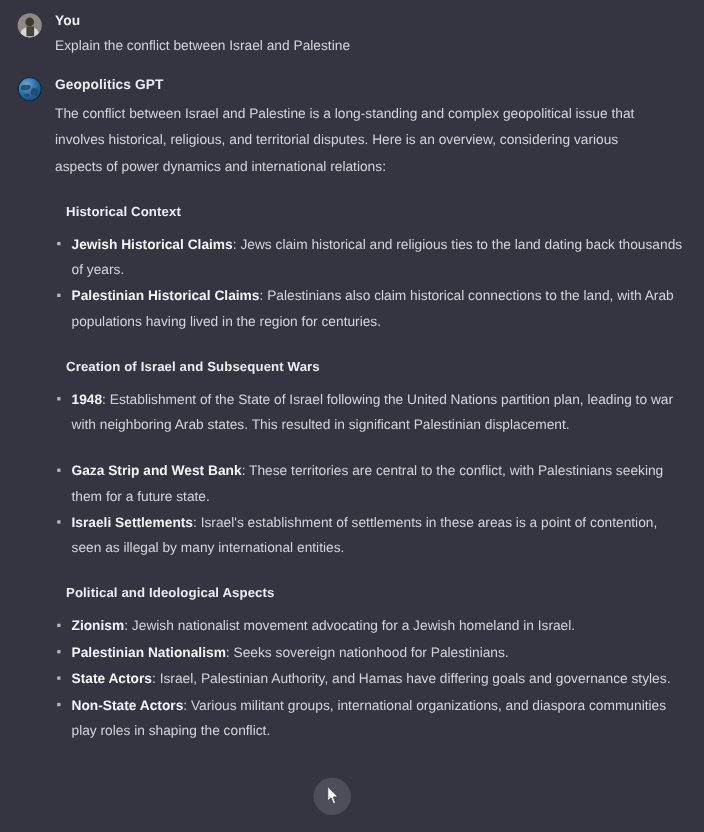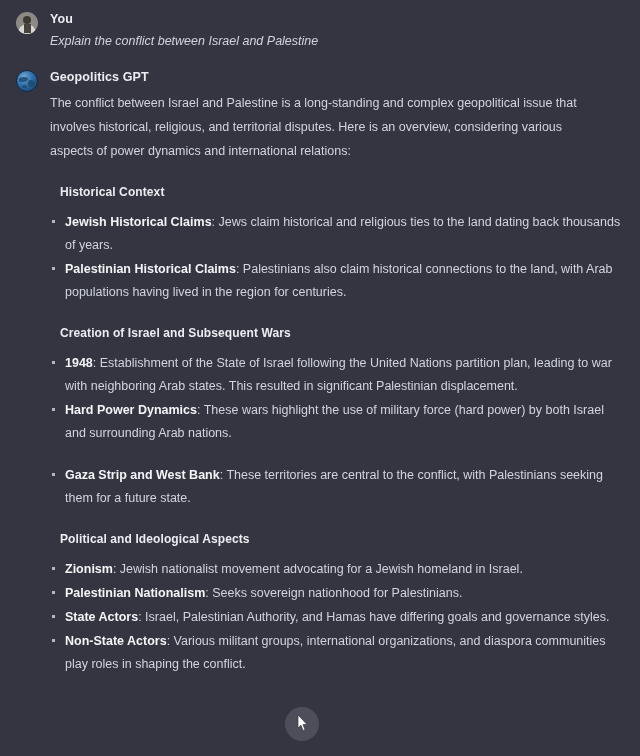--- a/index.html
+++ b/index.html
@@ -85,21 +85,20 @@
     font-weight: bold;
     color: #ececf1;
     line-height: 16px;
     letter-spacing: .1px;
   }
   .user-text {
     font-size: 12.5px;
     color: #d1d5db;
     line-height: 20px;
     margin-top: 4px;
-    font-style: italic;
   }
   .para {
     font-size: 12.5px;
     color: #d1d5db;
     line-height: 24px;
     margin-top: 6px;
     max-width: 552px;
   }
   .section { margin-top: 19px; }
   .section-title {
@@ -195,32 +194,32 @@
         </ul>
       </div>
 
       <div class="section">
         <div class="section-title">Creation of Israel and Subsequent Wars</div>
         <ul class="bullets">
           <li>
             <span class="marker"></span>
             <b>1948</b><span>: Establishment of the State of Israel following the United Nations partition plan, leading to war with neighboring Arab states. This resulted in significant Palestinian displacement.</span>
           </li>
-          <li>
-            <span class="marker"></span>
-            <b>Hard Power Dynamics</b><span>: These wars highlight the use of military force (hard power) by both Israel and surrounding Arab nations.</span>
-          </li>
         </ul>
       </div>
 
       <div class="section">
         <ul class="bullets">
           <li>
             <span class="marker"></span>
             <b>Gaza Strip and West Bank</b><span>: These territories are central to the conflict, with Palestinians seeking them for a future state.</span>
+          </li>
+          <li>
+            <span class="marker"></span>
+            <b>Israeli Settlements</b><span>: Israel's establishment of settlements in these areas is a point of contention, seen as illegal by many international entities.</span>
           </li>
         </ul>
       </div>
 
       <div class="section">
         <div class="section-title">Political and Ideological Aspects</div>
         <ul class="bullets">
           <li>
             <span class="marker"></span>
             <b>Zionism</b><span>: Jewish nationalist movement advocating for a Jewish homeland in Israel.</span>

